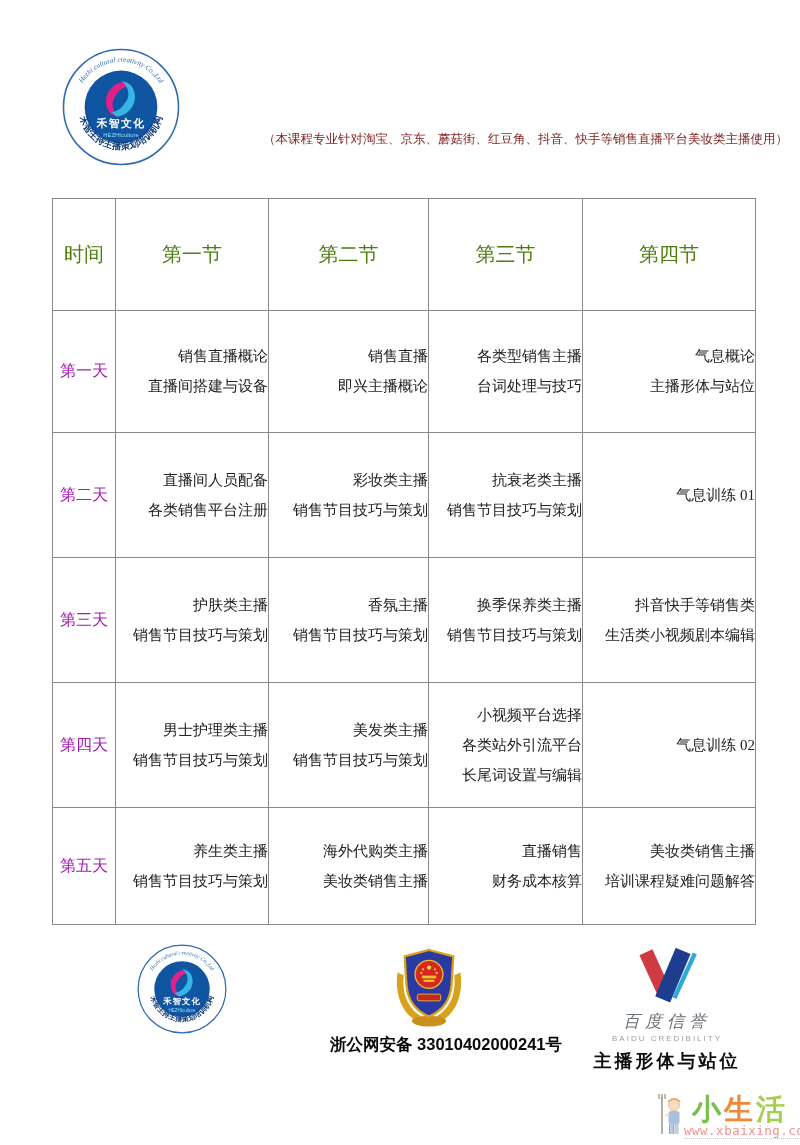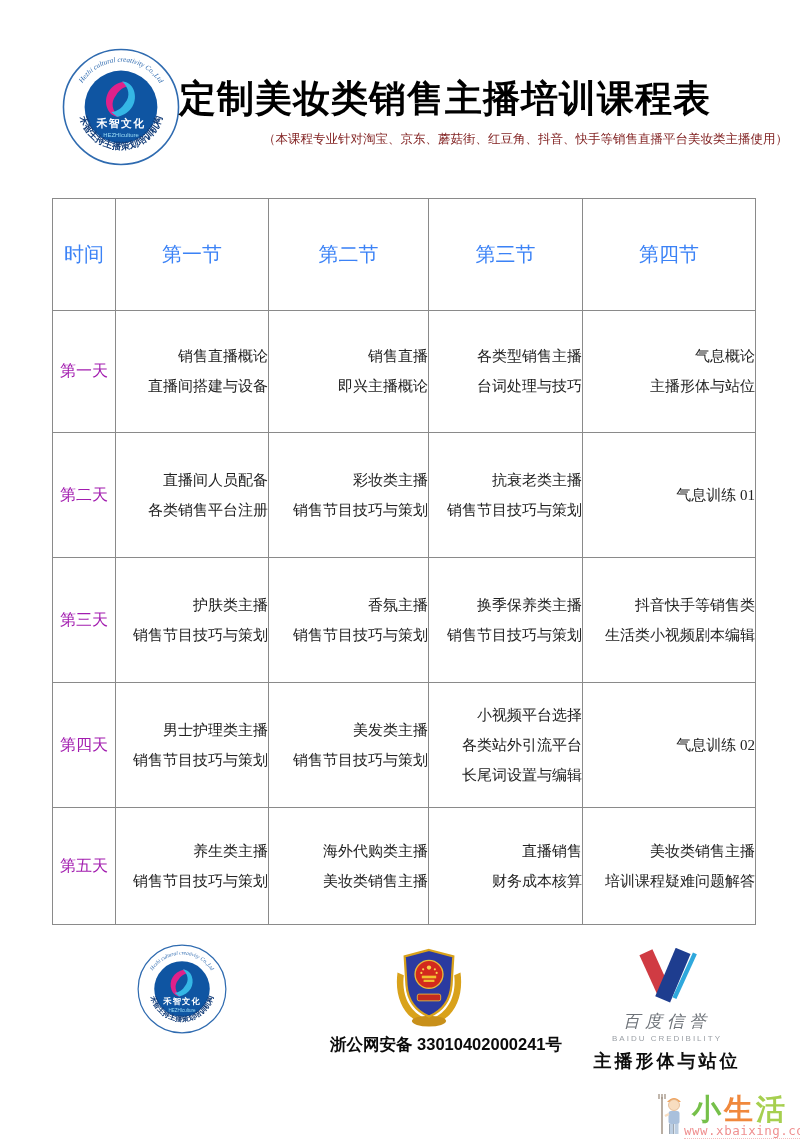--- a/index.html
+++ b/index.html
@@ -13,21 +13,21 @@
               font-size:37px;font-weight:700;letter-spacing:1px;color:#000;white-space:nowrap;}
   .sub-title{position:absolute;left:98px;top:131px;width:690px;text-align:right;
              font-size:12.5px;color:#7f1d1d;white-space:nowrap;}
 
   
   .course-table{position:absolute;left:52px;top:198px;border-collapse:collapse;table-layout:fixed;}
   .course-table td{border:1px solid #8a8a8a;padding:0;text-align:center;vertical-align:middle;
                    background:#fff;overflow:hidden;}
   .r-head{height:112px;} .r-1{height:122px;} .r-2{height:125px;}
   .r-3{height:125px;} .r-4{height:125px;} .r-5{height:117px;}
-  .head-cell{font-size:20px;color:#3b82f6;}
+  .head-cell{font-size:20px;color:#4d7c0f;}
   .day-cell{font-size:16px;color:#a21caf;}
   .cell-lines{display:flex;flex-direction:column;align-items:flex-end;justify-content:center;
               gap:15px;height:100%;}
   .line{font-size:15px;color:#222;white-space:nowrap;line-height:1;}
 
   
   .copyright{position:absolute;left:70px;top:1036px;width:265px;text-align:center;
              font-family:"Liberation Sans","DejaVu Sans",sans-serif;font-size:15px;color:#2e2e2e;white-space:nowrap;}
   .police-badge{position:absolute;left:384px;top:942px;width:90px;height:88px;}
   .police-text{position:absolute;left:326px;top:1034px;width:240px;text-align:center;
@@ -68,21 +68,20 @@
     </text>
     <text font-size="9.5" fill="#123c78" font-weight="bold" font-family="Liberation Serif, serif">
       <textPath href="#arcBot1" startOffset="50%" text-anchor="middle">禾智主持主播策划培训机构</textPath>
     </text>
     <path d="M63,34 C48,37 42,50 46,61 C48,67 53,70 58,70 C51,64 49,55 55,48 C58,43 63,39 69,39 Z" fill="#e0218a"></path>
     <path d="M56,70 C71,67 77,54 73,43 C71,37 66,34 61,34 C68,40 70,49 64,56 C61,61 56,65 50,65 Z" fill="#35b7e5"></path>
     <text x="60" y="80" text-anchor="middle" font-size="11" fill="#ffffff" font-weight="bold" letter-spacing="1.5" font-family="Liberation Serif, serif">禾智文化</text>
     <text x="60" y="90" text-anchor="middle" font-size="6" fill="#9adcf5" font-family="Liberation Sans, sans-serif">HEZHIculture</text>
   </svg>
 
-  <div class="main-title">定制美妆类销售主播培训课程表</div>
   <div class="sub-title">（本课程专业针对淘宝、京东、蘑菇街、红豆角、抖音、快手等销售直播平台美妆类主播使用）</div>
 
   <table class="course-table">
     <colgroup>
       <col style="width:63px">
         <col style="width:153px">
         <col style="width:160px">
       <col style="width:154px">
         <col style="width:173px">
     </colgroup>

